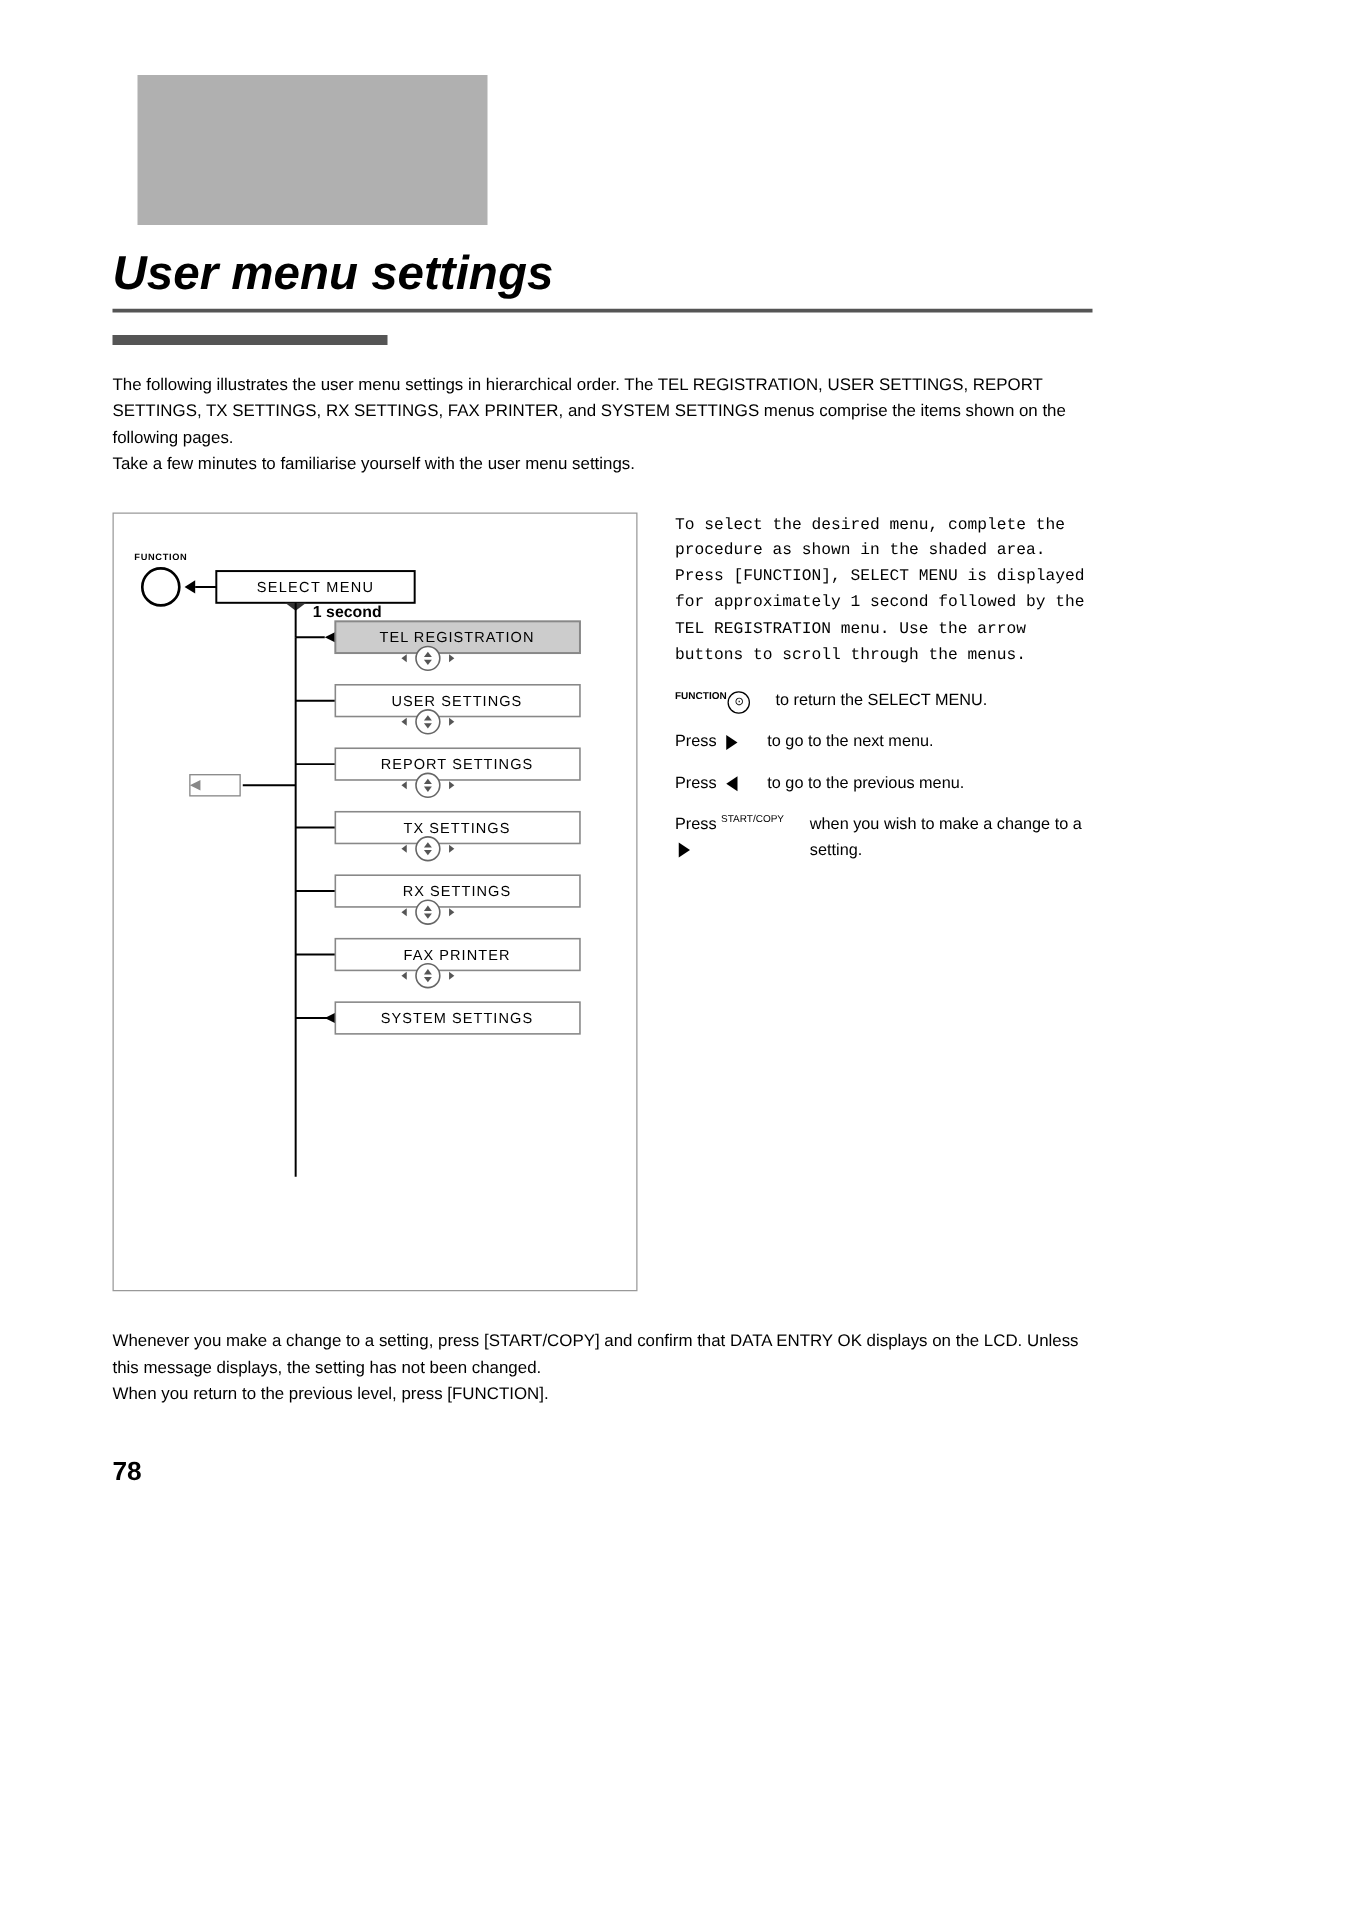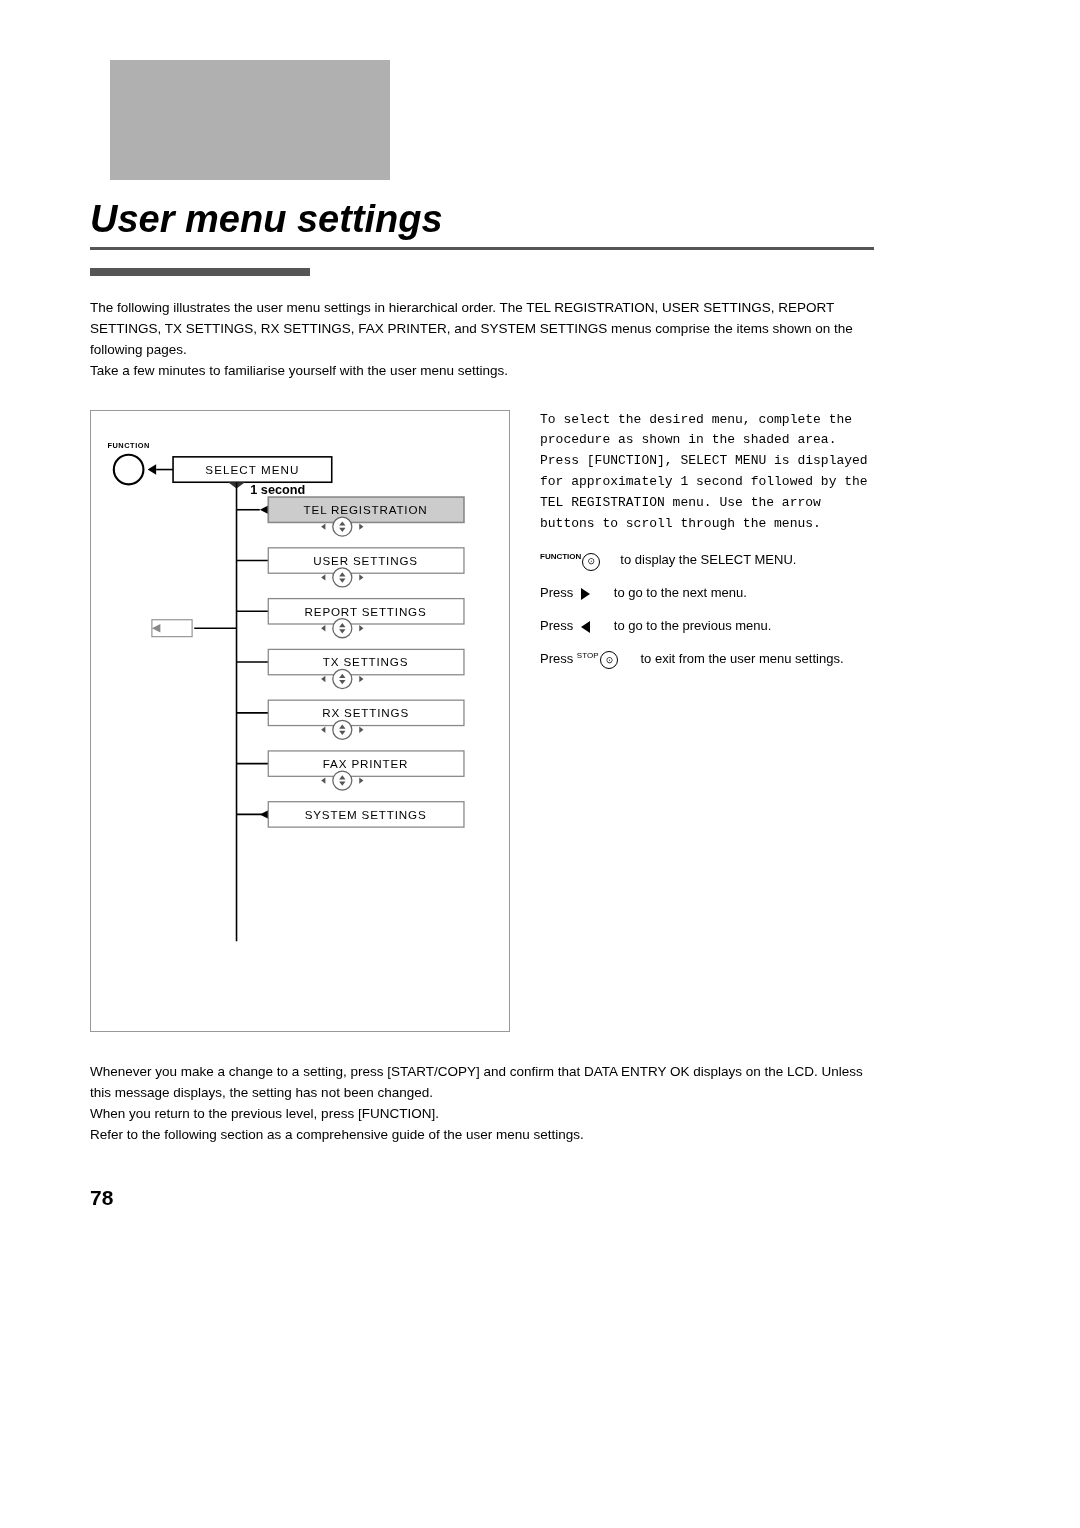--- a/index.html
+++ b/index.html
@@ -280,49 +280,48 @@
     <div class="instructions-area">
 
       <p class="instruction-para">
         To select the desired menu, complete the procedure as shown in the shaded area. Press [FUNCTION], SELECT MENU is displayed for approximately 1 second followed by the TEL REGISTRATION menu. Use the arrow buttons to scroll through the menus.
       </p>
 
       <div class="instruction-line">
         <span style="margin-right:4px;">
           <span style="font-size:8px; font-weight:bold; vertical-align:super; margin-right:1px;">FUNCTION</span><span style="display:inline-flex;align-items:center;justify-content:center;width:18px;height:18px;border-radius:50%;border:1.5px solid #000;font-size:9px;">⊙</span>
         </span>
-        <span> to display the SELECT MENU.</span>
+        <span> to return the SELECT MENU.</span>
       </div>
 
       <div class="instruction-line">
         <span style="margin-right:4px;">
           Press <span style="display:inline-block;width:0;height:0;border-top:6px solid transparent;border-bottom:6px solid transparent;border-left:9px solid #000;margin:0 4px;vertical-align:middle;"></span>
         </span>
         <span>to go to the next menu.</span>
       </div>
 
       <div class="instruction-line">
         <span style="margin-right:4px;">
           Press <span style="display:inline-block;width:0;height:0;border-top:6px solid transparent;border-bottom:6px solid transparent;border-right:9px solid #000;margin:0 4px;vertical-align:middle;"></span>
         </span>
         <span>to go to the previous menu.</span>
       </div>
 
-
       <div class="instruction-line">
         <span style="margin-right:4px;">
-          Press <span style="font-size:8px;vertical-align:super;">STOP</span><span style="display:inline-flex;align-items:center;justify-content:center;width:18px;height:18px;border-radius:50%;border:1.5px solid #000;font-size:9px;margin:0 2px;">⊙</span>
+          Press <span style="font-size:8px;vertical-align:super;">START/COPY</span><span style="display:inline-flex;align-items:center;justify-content:center;width:0;height:0;border-top:6px solid transparent;border-bottom:6px solid transparent;border-left:9px solid #000;margin:0 3px;vertical-align:middle;"></span>
         </span>
-        <span>to exit from the user menu settings.</span>
+        <span>when you wish to make a change to a setting.</span>
       </div>
+
 
     </div>
   </div>
 
   <div class="bottom-text">
     <span>Whenever you make a change to a setting, press [START/COPY] and confirm that DATA ENTRY OK displays on the LCD. Unless this message displays, the setting has not been changed.</span><br>
     <span>When you return to the previous level, press [FUNCTION].</span><br>
-    <span>Refer to the following section as a comprehensive guide of the user menu settings.</span>
   </div>
 
   <div class="page-number">78</div>
 
 </div>
 
 </body></html>

